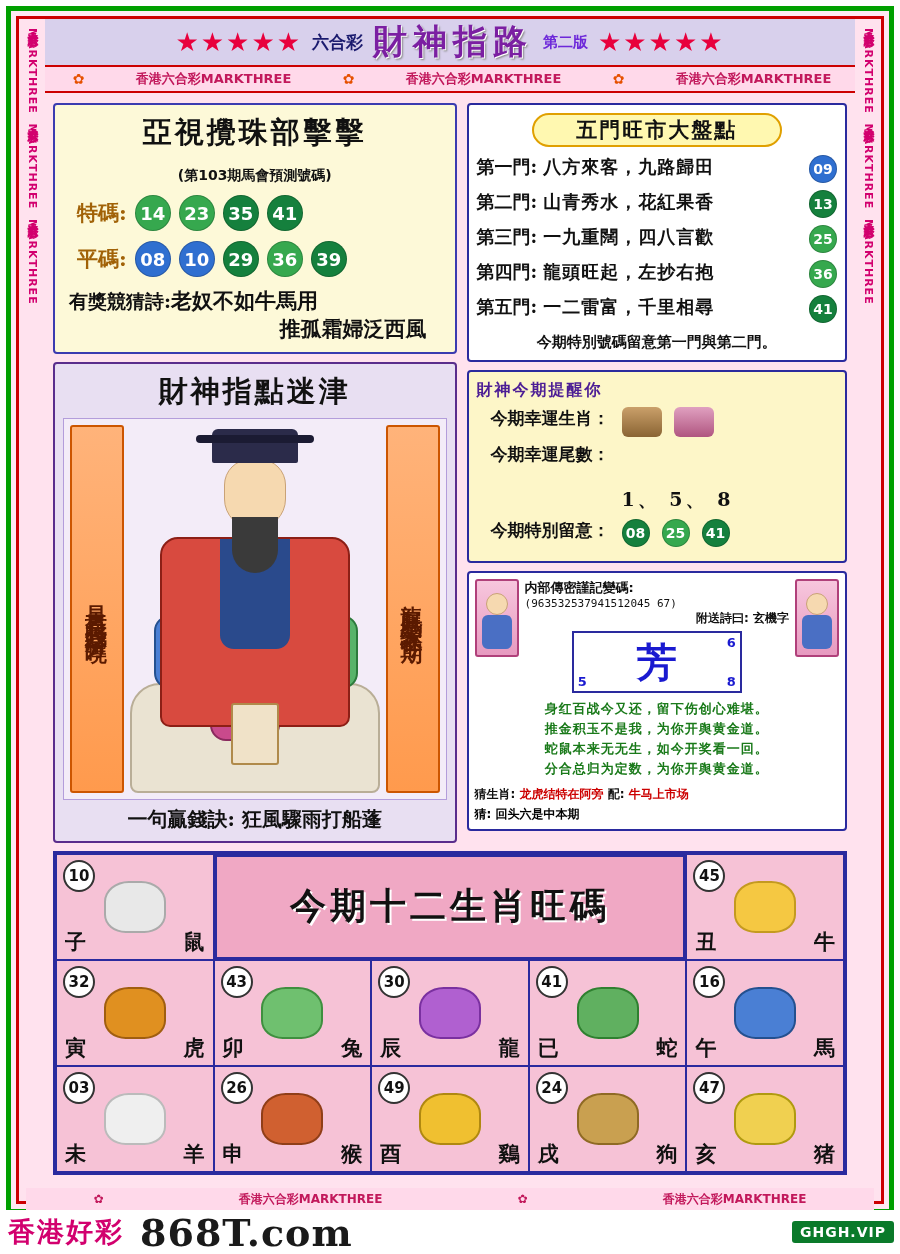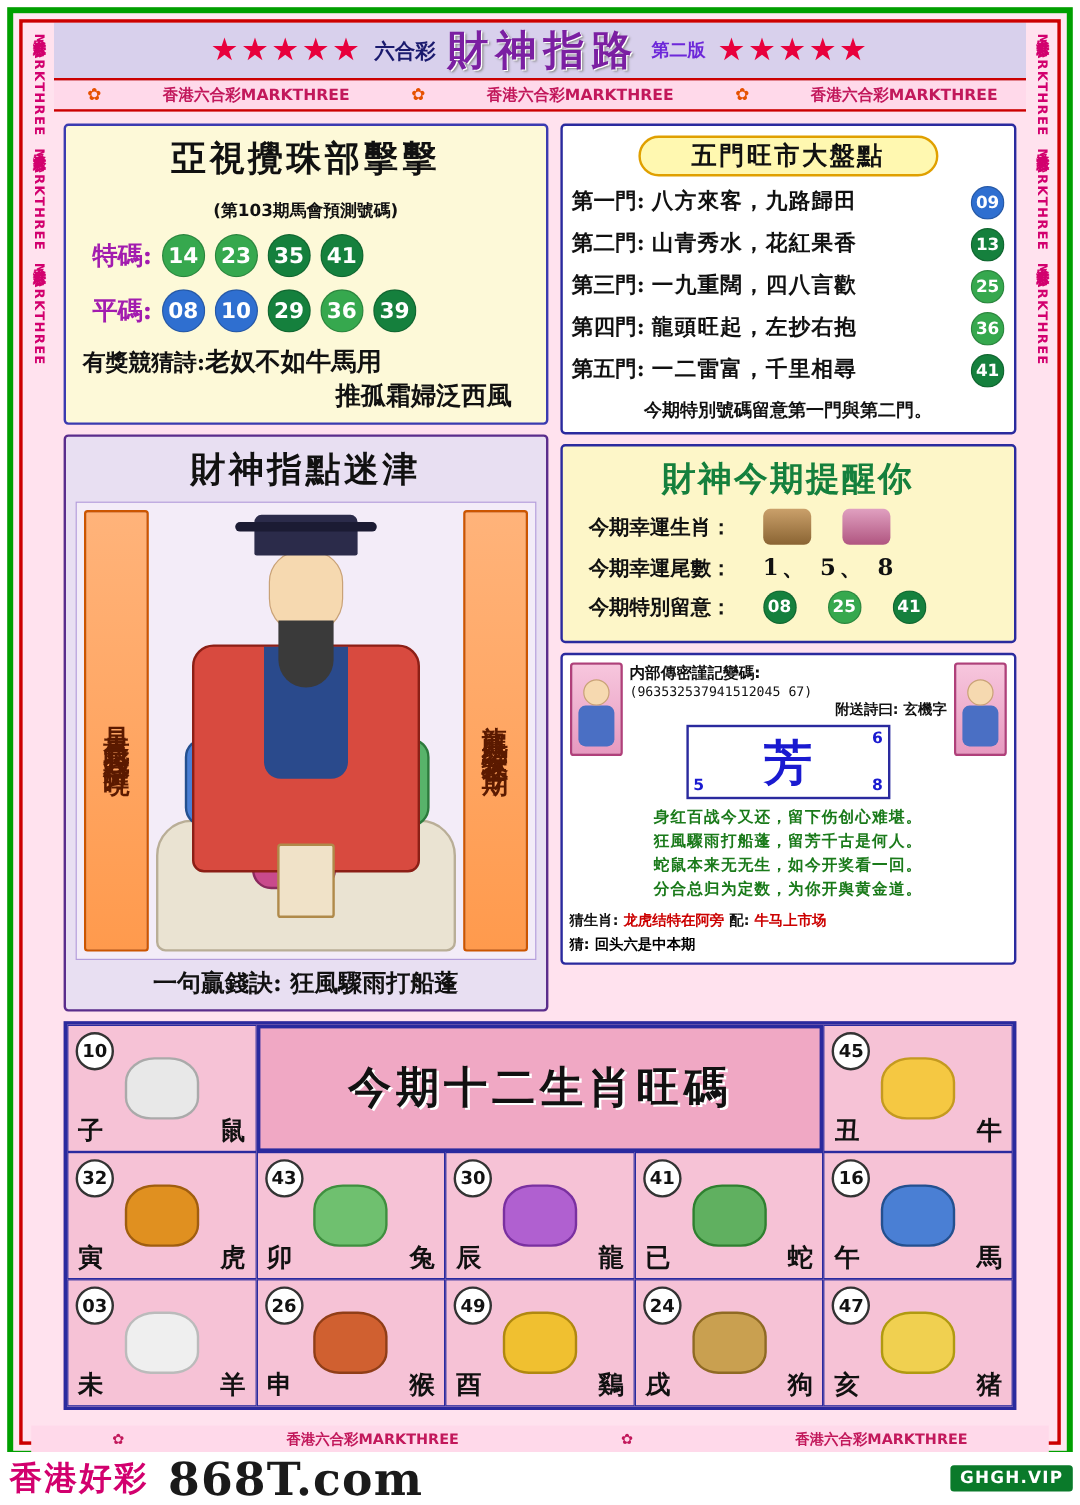--- a/index.html
+++ b/index.html
@@ -136,21 +136,21 @@
   .num-row {
     display: flex;
     align-items: center;
     gap: 8px;
     margin-top: 10px;
     padding-left: 14px;
   }
   .num-label {
     font-size: 21px;
     font-weight: bold;
-    color: #a21caf;
+    color: #a16207;
     font-family: "DejaVu Serif", serif;
     white-space: nowrap;
   }
   .ball {
     width: 36px; height: 36px;
     border-radius: 50%;
     display: flex; align-items: center; justify-content: center;
     font-size: 18px; font-weight: bold; color: #fff;
     font-family: "DejaVu Sans", sans-serif;
     border: 1px solid rgba(0,0,0,0.2);
@@ -267,38 +267,37 @@
   .p3-note {
     margin-top: 10px;
     text-align: center;
     font-size: 15px;
     font-weight: bold;
     color: #111;
     font-family: "DejaVu Serif", serif;
   }
   
   .p4-title {
-    text-align: center;
-    font-size: 28px;
-    font-weight: bold;
-    color: #15803d;
+    font-size: 16px;
+    font-weight: bold;
+    color: #4c1d95;
     letter-spacing: 2px;
     font-family: "DejaVu Serif", serif;
     margin-bottom: 6px;
   }
   .p4-row {
-    display: flex; align-items: center; gap: 26px;
+    display: flex; gap: 12px;
     margin: 6px 0 6px 14px;
     font-size: 17px; font-weight: bold; color: #111;
     font-family: "DejaVu Serif", serif;
   }
   .zodiac-mini { width: 40px; height: 30px; border-radius: 6px; }
   .zm-horse { background: linear-gradient(#caa06a,#8a6433); }
   .zm-ox { background: linear-gradient(#e0a0c0,#b05580); }
-  .tail-nums { font-size: 19px; letter-spacing: 3px; }
+  .tail-nums { font-size: 19px; letter-spacing: 3px; margin-top: 44px; }
   
   .p5 { background: #ffffff; border: 2px solid #2a2a9e; padding: 6px; position: relative; }
   .p5-top { display: flex; gap: 6px; align-items: flex-start; }
   .door-card {
     width: 44px; height: 78px;
     background: linear-gradient(#f7c6dd,#e79ac0);
     border: 2px solid #b0407a;
     border-radius: 3px;
     position: relative;
     flex: none;
@@ -590,21 +589,21 @@
                       <span class="corner bl">5</span>
                       <span class="corner br">8</span>
                       <span class="big">芳</span>
                     </div>
                   </div>
                   <div class="door-card"></div>
                 </div>
 
                 <div class="p5-poem">
                   <div>身红百战今又还，留下伤创心难堪。</div>
-                  <div>狂風驟雨打船蓬，留芳千古是何人。</div>
+                  <div>推金积玉不是我，为你开舆黄金道。</div>
                   <div>蛇鼠本来无无生，如今开奖看一回。</div>
                   <div>分合总归为定数，为你开舆黄金道。</div>
                 </div>
 
                 <div class="p5-guess">
                   <span class="k">猜生肖:</span>
                   <span class="v">龙虎结特在阿旁</span>
                   <span class="k">配:</span>
                   <span class="r">牛马上市场</span>
                 </div>

